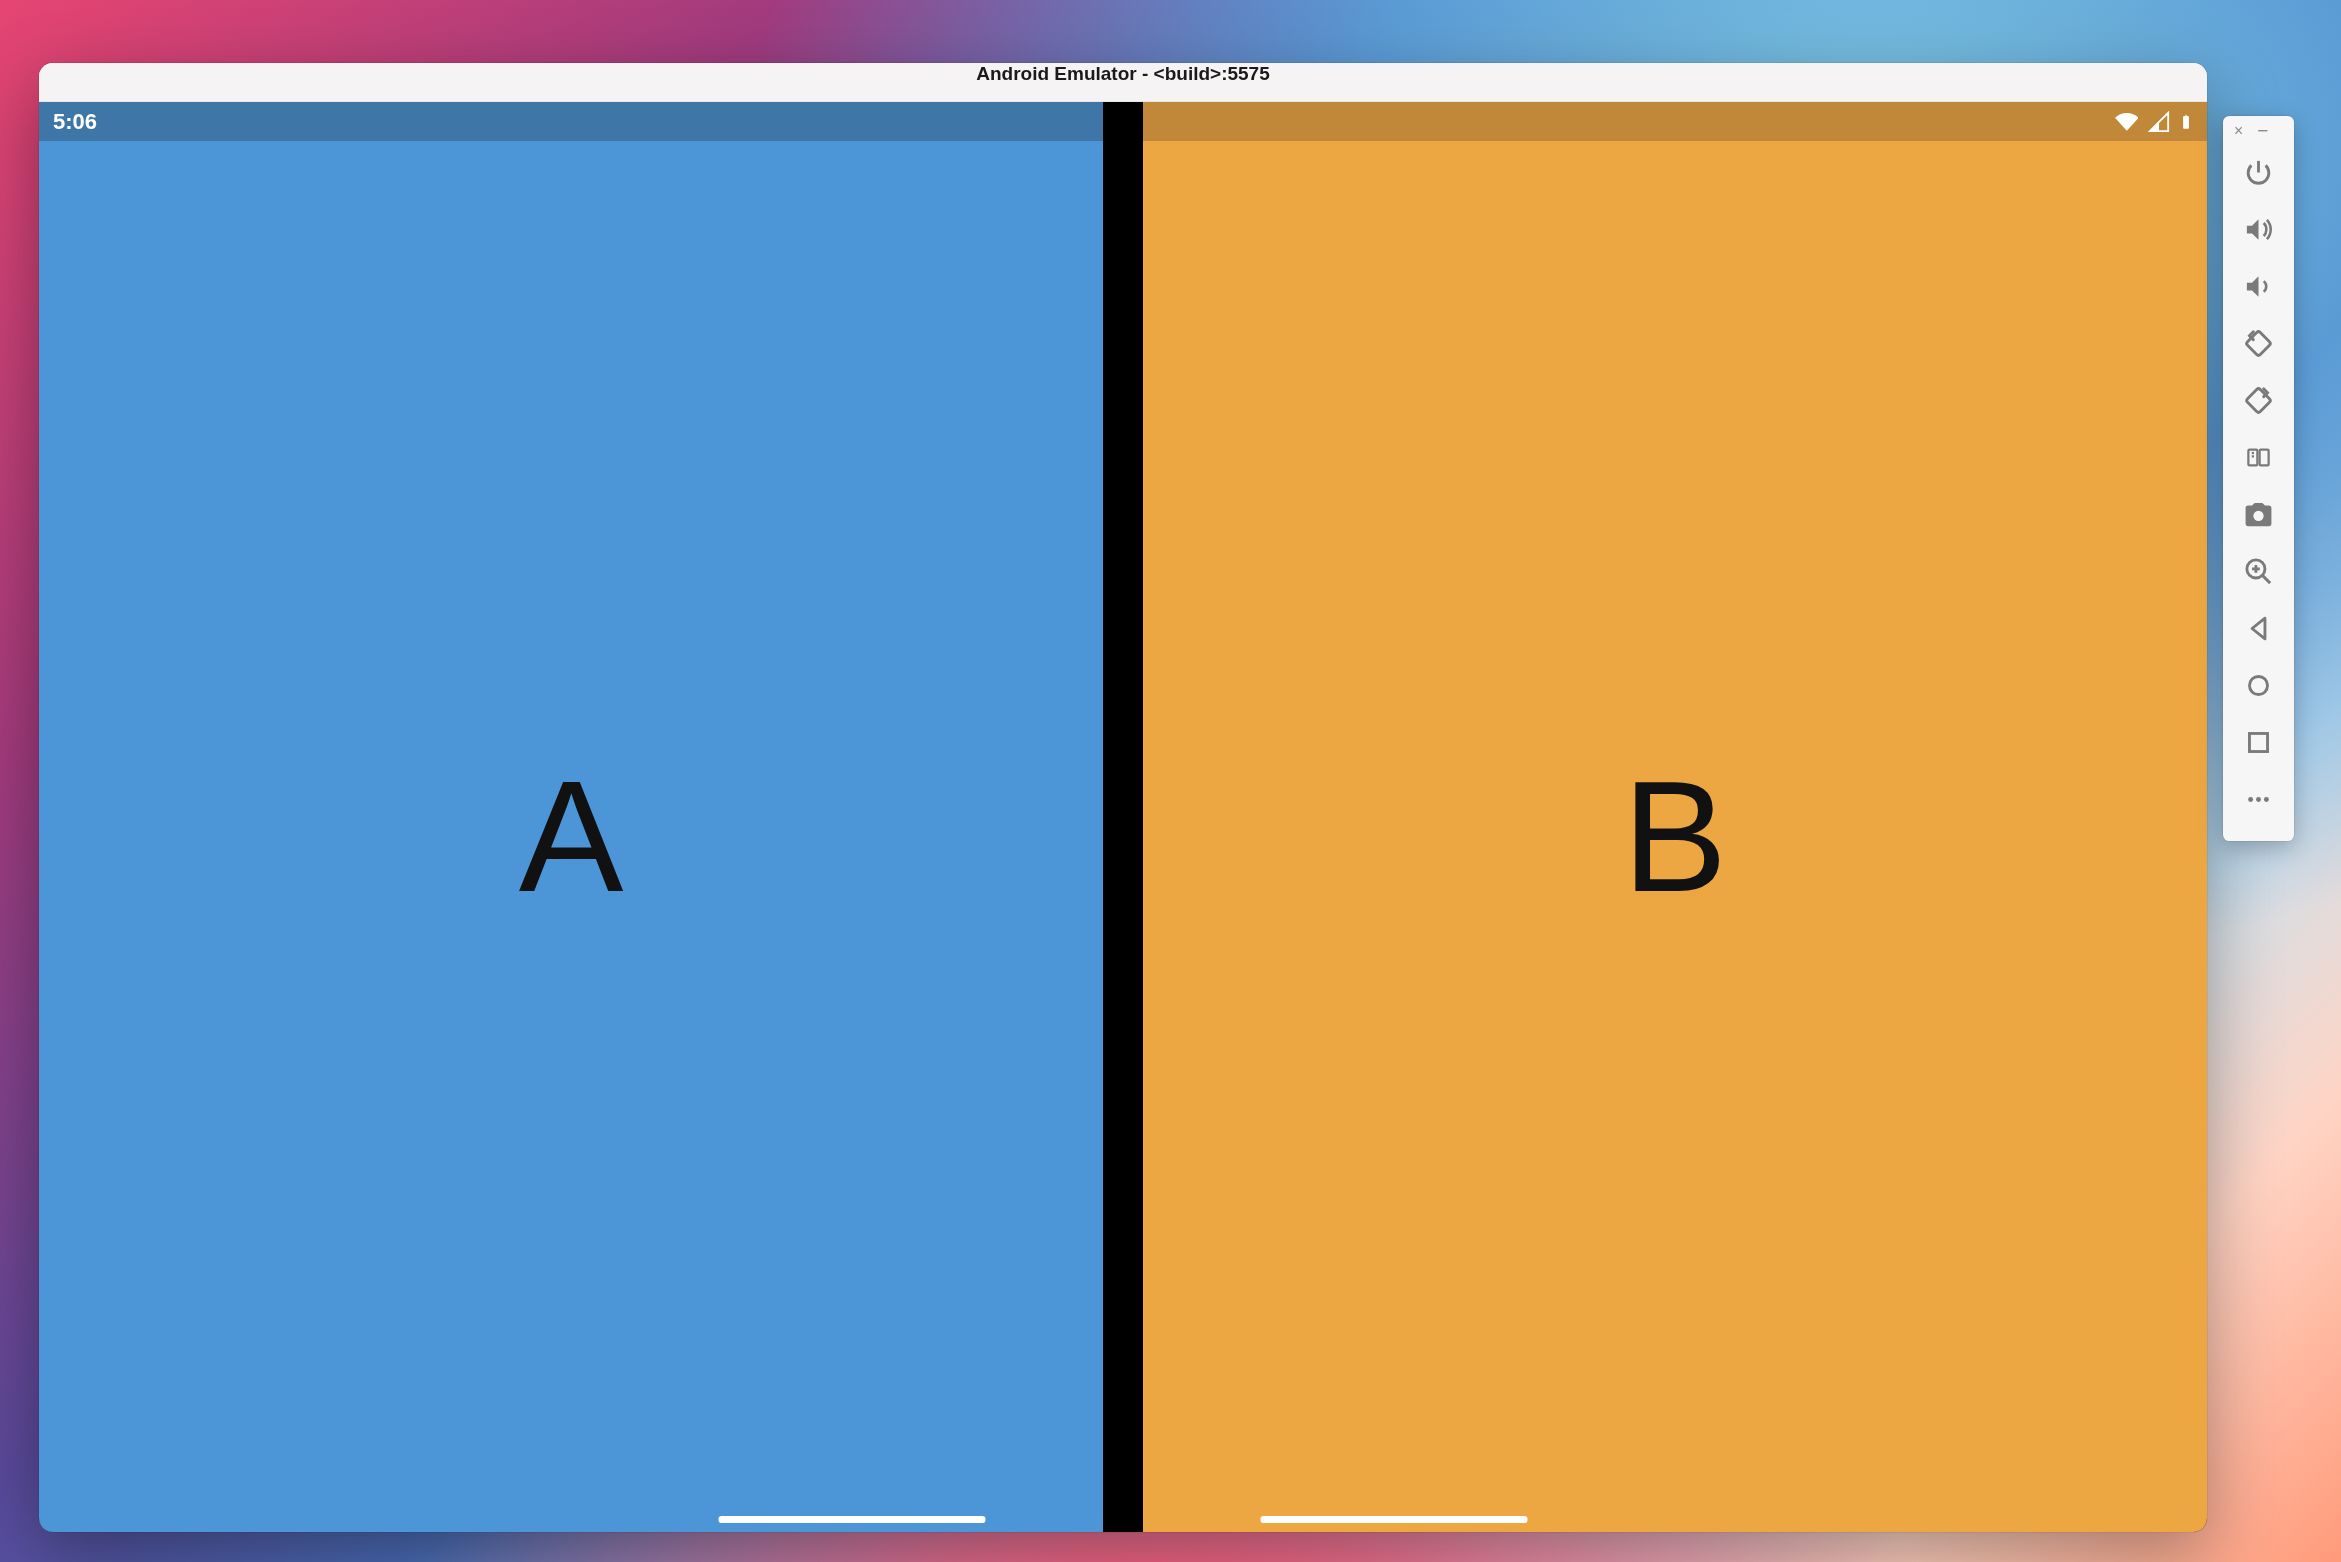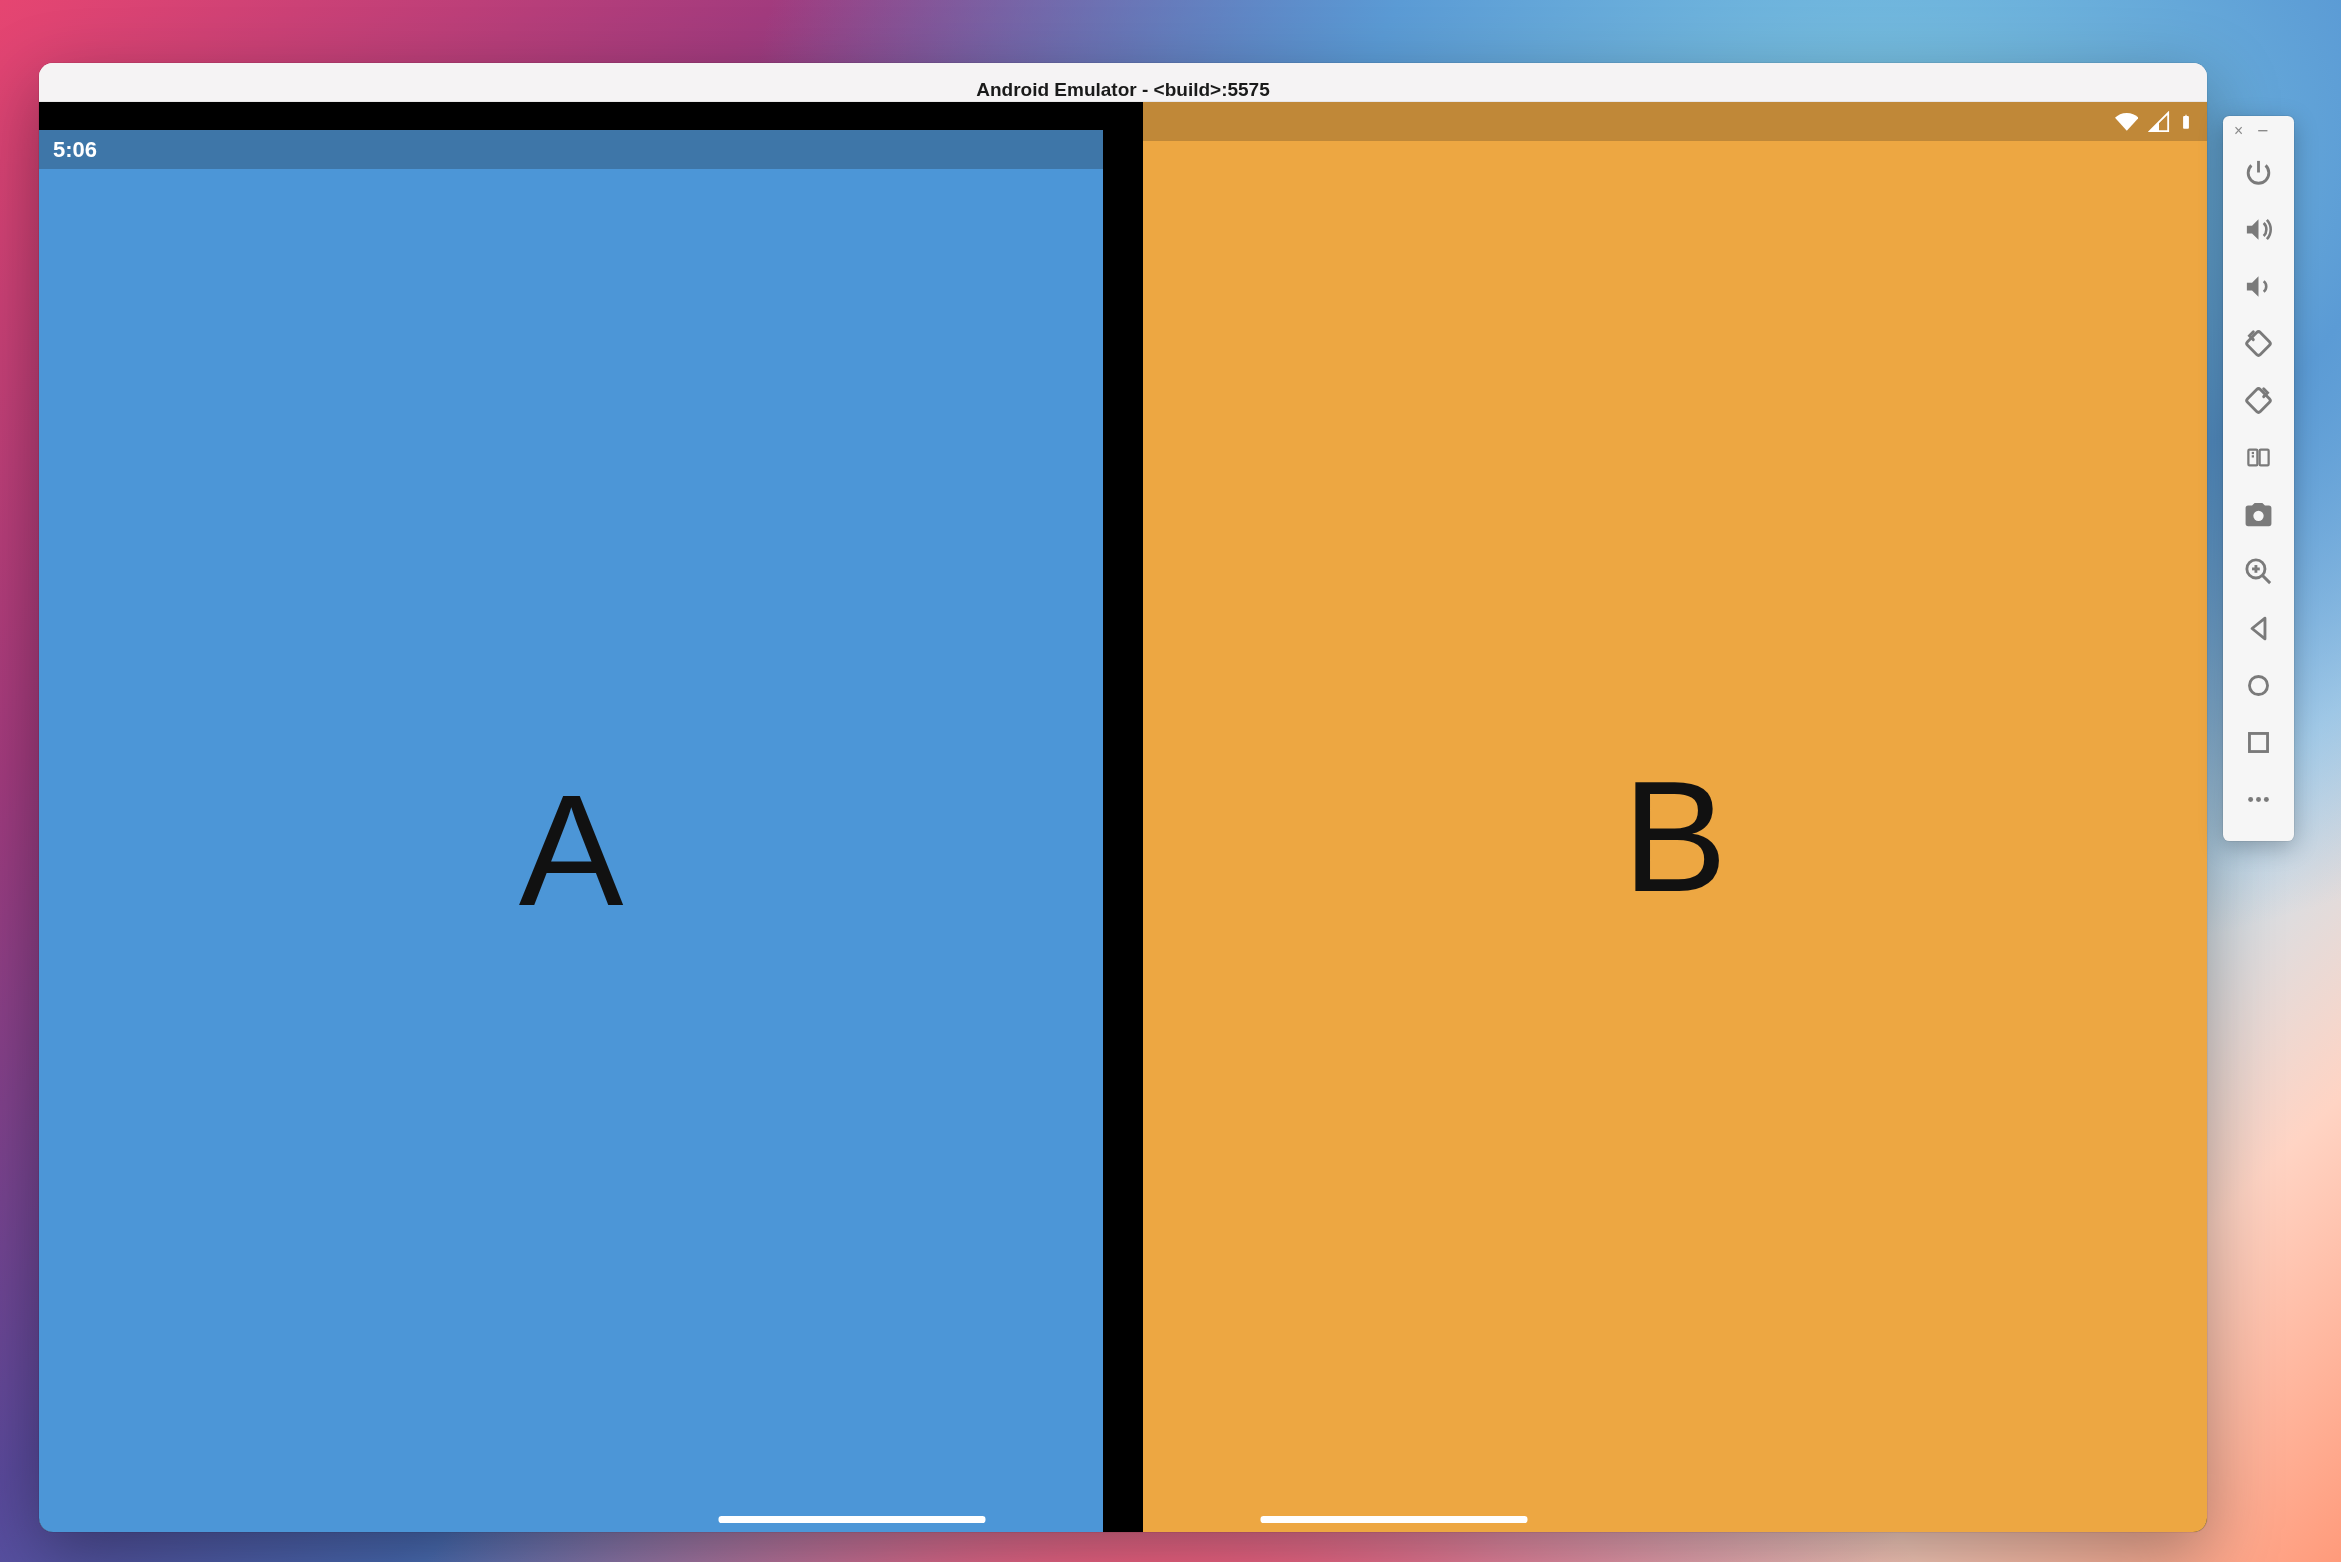--- a/index.html
+++ b/index.html
@@ -38,21 +38,21 @@
       box-shadow: 0 23.6px 71px rgba(0,0,0,0.35), 0 0 0 0.8px rgba(0,0,0,0.08);
       display: flex;
       flex-direction: column;
       overflow: hidden;
     }
 
     .titlebar {
       height: 39px;
       background: #f5f3f4;
       display: flex;
-      align-items: flex-end;
+      align-items: flex-start;
       justify-content: center;
       font-size: 19px;
       font-weight: 600;
       color: #1a1a1a;
       border-bottom: 0.8px solid rgba(0,0,0,0.05);
     }
 
     .device-frame {
       flex: 1;
       background: #000;
@@ -71,21 +71,20 @@
 
     .pane {
       flex: 1;
       position: relative;
       display: flex;
       flex-direction: column;
     }
 
     .pane-left {
       margin-right: 19.6px;
-      margin-top: 28px;
     }
     .pane-right {
       margin-left: 19.6px;
     }
 
     .status-bar {
       height: 39px;
       display: flex;
       align-items: center;
       padding: 0 14px;

